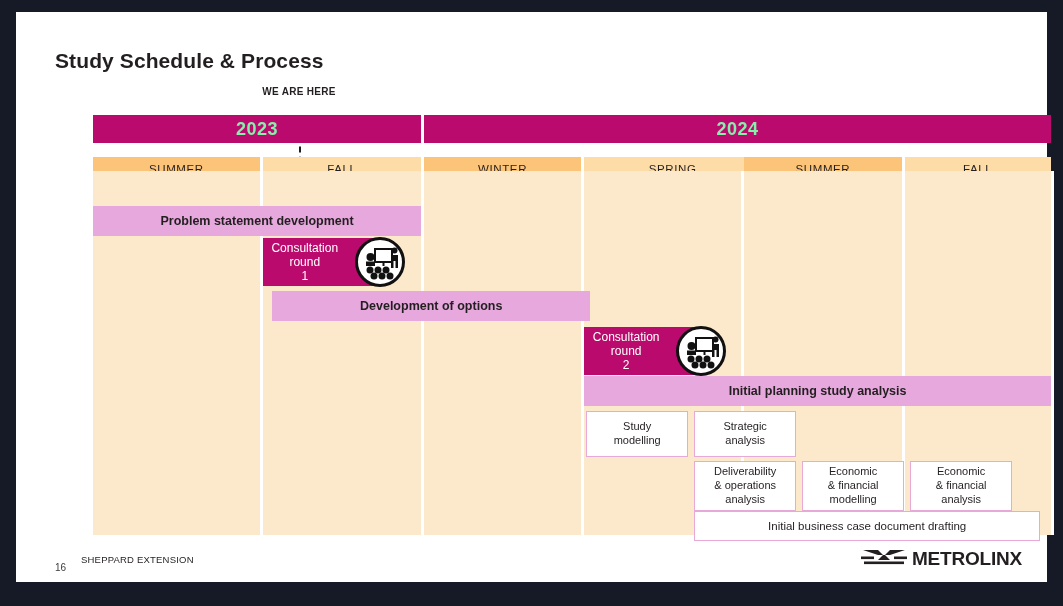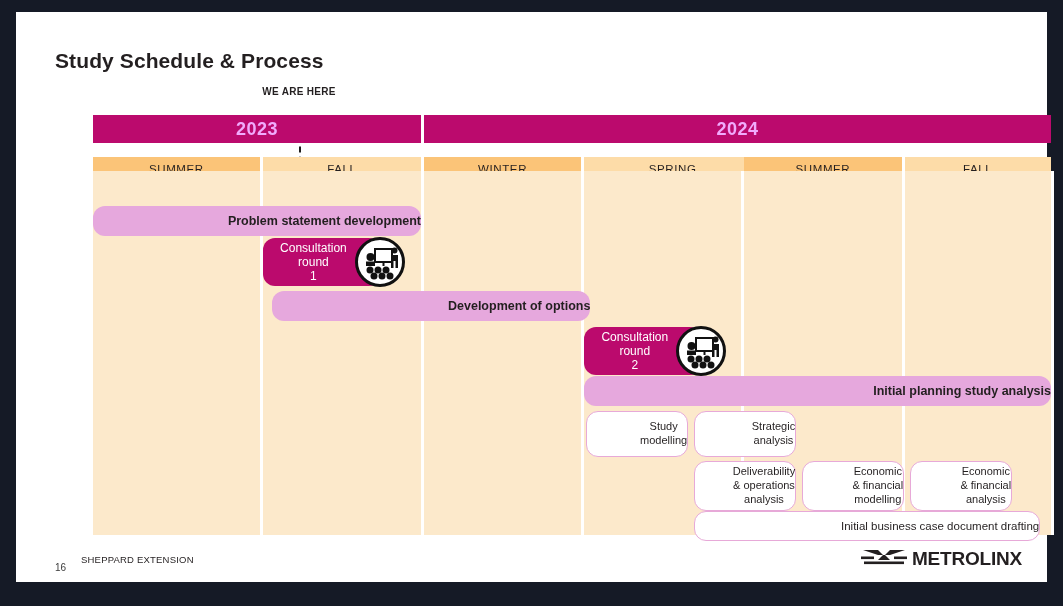--- a/index.html
+++ b/index.html
@@ -86,21 +86,21 @@
     left: 0;
     top: 0;
     height: 28px;
     width: 100%;
   }
   .year-cell {
     position: absolute;
     top: 0;
     height: 28px;
     background: #bb0a6d;
-    color: #f0abfc;
+    color: #86efac;
     font-size: 18px;
     font-weight: bold;
     display: flex;
     align-items: center;
     justify-content: center;
     letter-spacing: 0.5px;
   }
 
   
   .season-row {
@@ -147,23 +147,22 @@
     top: 56px;
     width: 100%;
     height: 364px;
   }
 
   .bar {
     position: absolute;
     box-sizing: border-box;
     display: flex;
     align-items: center;
-    justify-content: flex-end;
+    justify-content: center;
     text-align: center;
-    border-radius: 12px;
   }
 
   .bar-pink {
     background: #e6a8dd;
     color: #231f20;
     font-size: 12.5px;
     font-weight: bold;
   }
 
   .bar-magenta {

